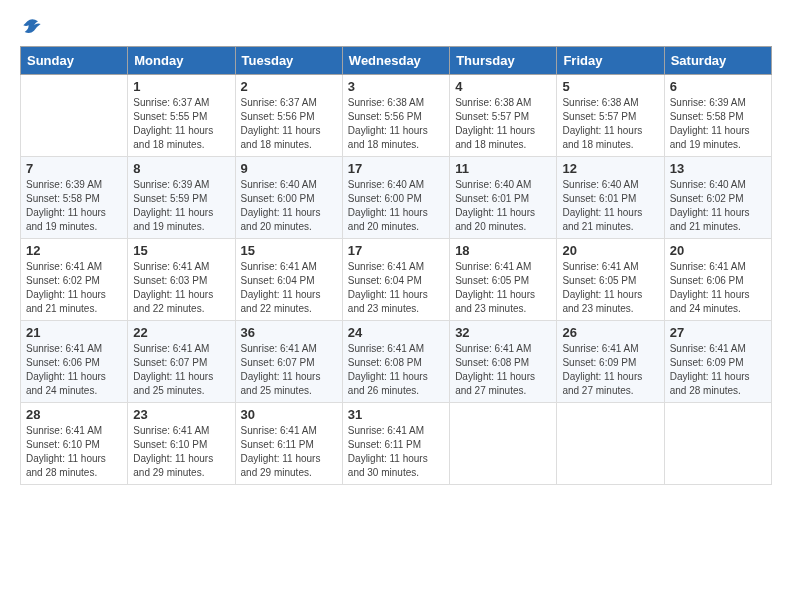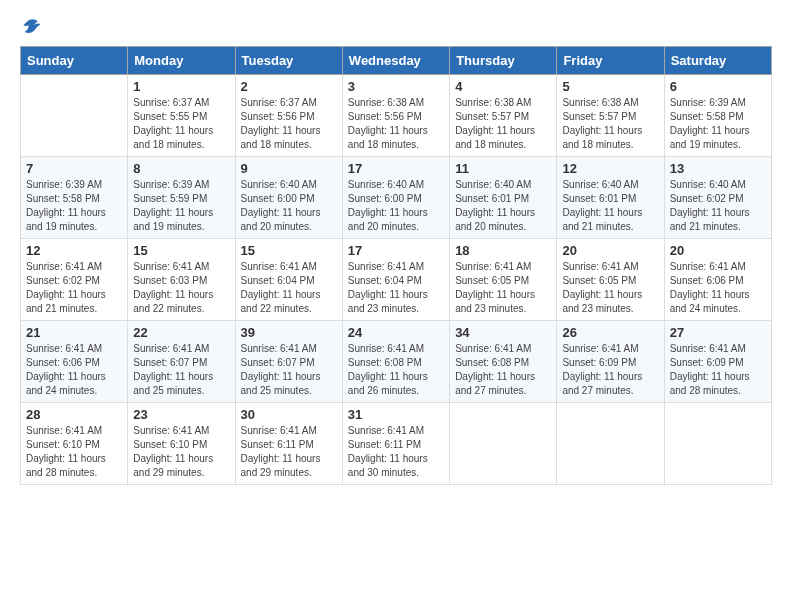--- a/index.html
+++ b/index.html
@@ -220,29 +220,29 @@
       <tr>
         <td>
           <span class="day-number">21</span>
           <div class="day-info">Sunrise: 6:41 AM<br>Sunset: 6:06 PM<br>Daylight: 11 hours and 24 minutes.</div>
         </td>
         <td>
           <span class="day-number">22</span>
           <div class="day-info">Sunrise: 6:41 AM<br>Sunset: 6:07 PM<br>Daylight: 11 hours and 25 minutes.</div>
         </td>
         <td>
-          <span class="day-number">39</span>
+          <span class="day-number">36</span>
           <div class="day-info">Sunrise: 6:41 AM<br>Sunset: 6:07 PM<br>Daylight: 11 hours and 25 minutes.</div>
         </td>
         <td>
           <span class="day-number">24</span>
           <div class="day-info">Sunrise: 6:41 AM<br>Sunset: 6:08 PM<br>Daylight: 11 hours and 26 minutes.</div>
         </td>
         <td>
-          <span class="day-number">34</span>
+          <span class="day-number">32</span>
           <div class="day-info">Sunrise: 6:41 AM<br>Sunset: 6:08 PM<br>Daylight: 11 hours and 27 minutes.</div>
         </td>
         <td>
           <span class="day-number">26</span>
           <div class="day-info">Sunrise: 6:41 AM<br>Sunset: 6:09 PM<br>Daylight: 11 hours and 27 minutes.</div>
         </td>
         <td>
           <span class="day-number">27</span>
           <div class="day-info">Sunrise: 6:41 AM<br>Sunset: 6:09 PM<br>Daylight: 11 hours and 28 minutes.</div>
         </td>

